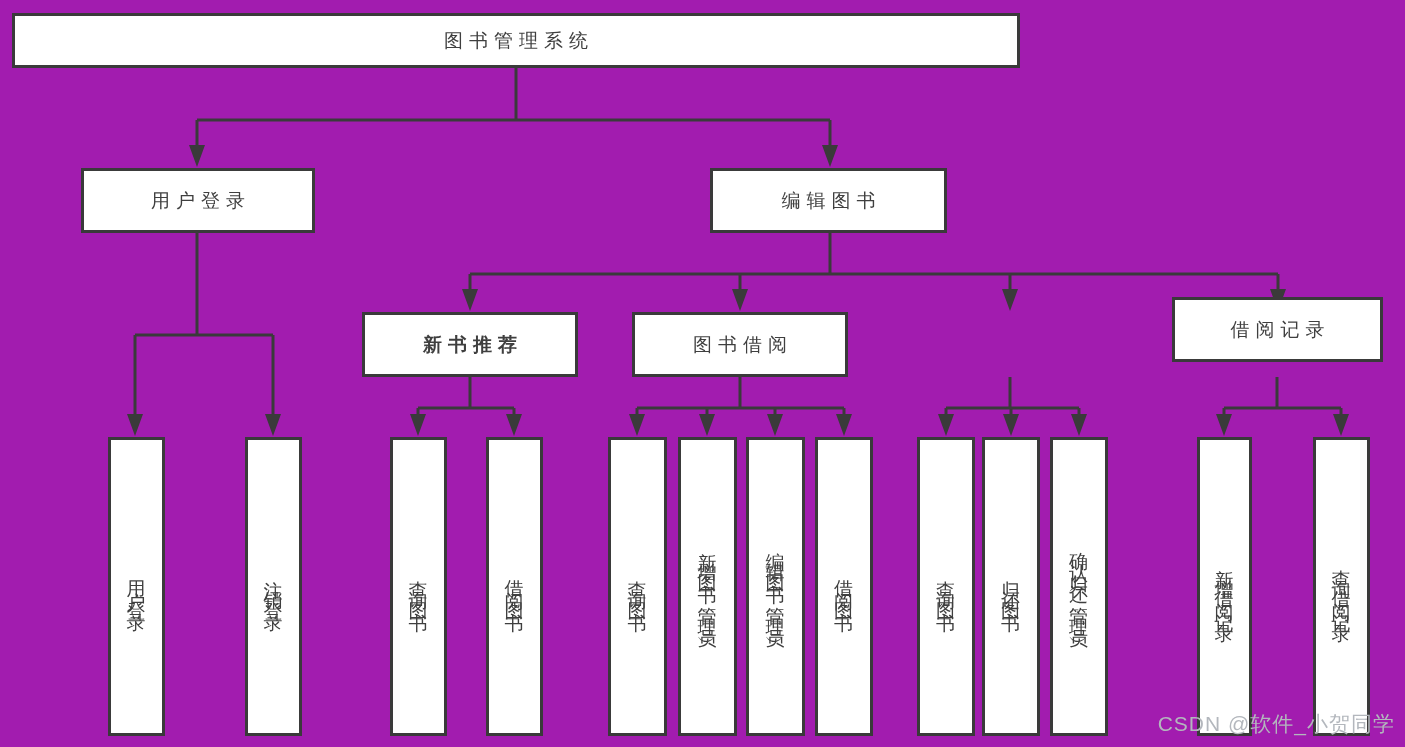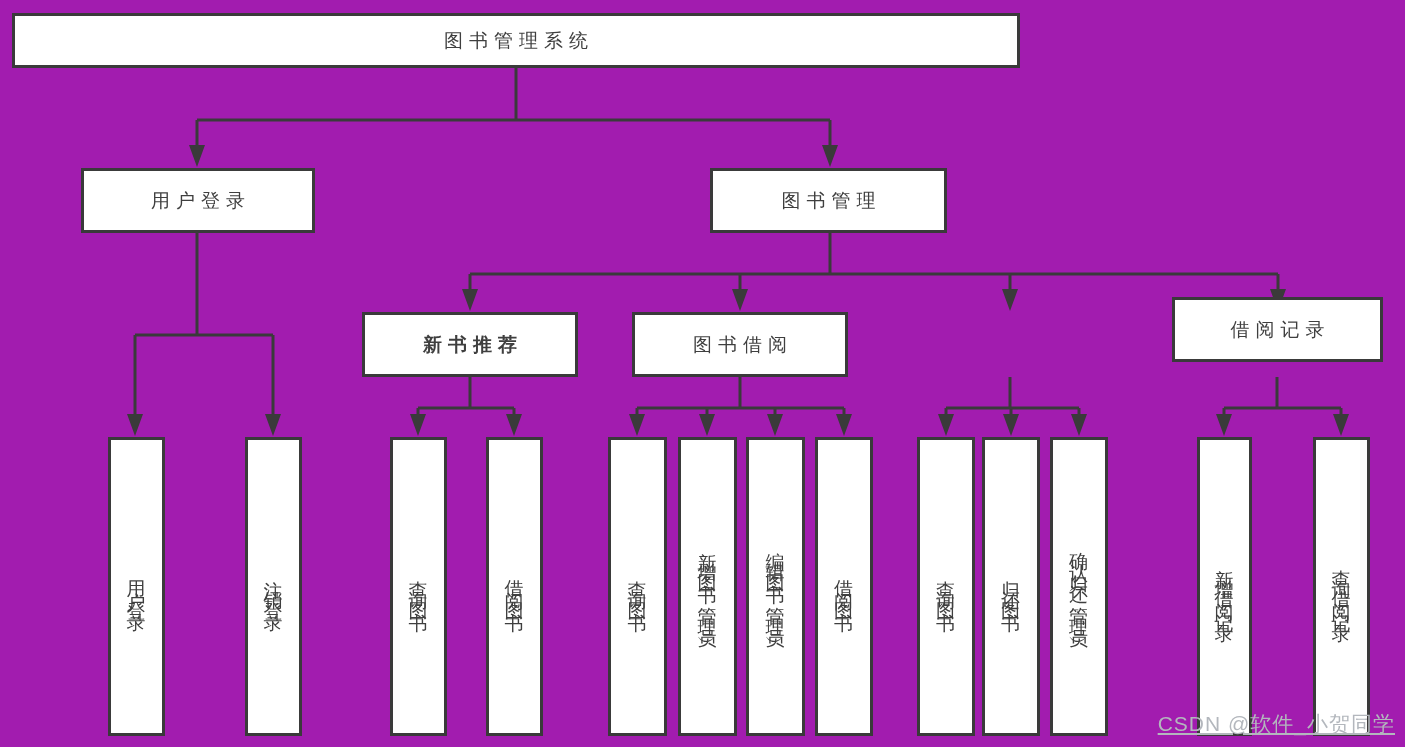--- a/index.html
+++ b/index.html
@@ -54,21 +54,20 @@
   #n-br-add     {left:1197px;top:437px; width:55px;   height:299px;}
   #n-br-query   {left:1313px;top:437px; width:57px;   height:299px;}
   .watermark{
     position:absolute;
     right:10px;top:710px;
     font-size:21px;
     color:#b3b7bd;
     letter-spacing:1px;
     z-index:5;
     white-space:nowrap;
-    text-decoration:underline;
   }
 </style>
 </head>
 <body>
 
 <div class="canvas">
 
   <svg class="edges" viewBox="0 0 1405 747" xmlns="http://www.w3.org/2000/svg">
     <g>
       <path class="l" d="M516 68 V120 M197 120 H830 M197 120 V147 M830 120 V147"></path>
@@ -96,21 +95,21 @@
     </g>
     <g>
       <path class="l" d="M1277 377 V408 M1224 408 H1341 M1224 408 V416 M1341 408 V416"></path>
       <path class="t" d="M1216 414 H1232 L1224 436 Z M1333 414 H1349 L1341 436 Z"></path>
     </g>
   </svg>
 
   <div class="node h" id="n-root">图书管理系统</div>
 
   <div class="node h" id="n-user-login">用户登录</div>
-  <div class="node h" id="n-book-mgmt">图书管理</div>
+  <div class="node h" id="n-book-mgmt">编辑图书</div>
 
   <div class="node h" id="n-new-rec">新书推荐</div>
   <div class="node h" id="n-borrow">图书借阅</div>
   <div class="node h" id="n-record">借阅记录</div>
 
   <div class="node v" id="n-ul-login">用户登录</div>
   <div class="node v" id="n-ul-logout">注销登录</div>
 
   <div class="node v" id="n-nr-query">查询图书</div>
   <div class="node v" id="n-nr-borrow">借阅图书</div>

